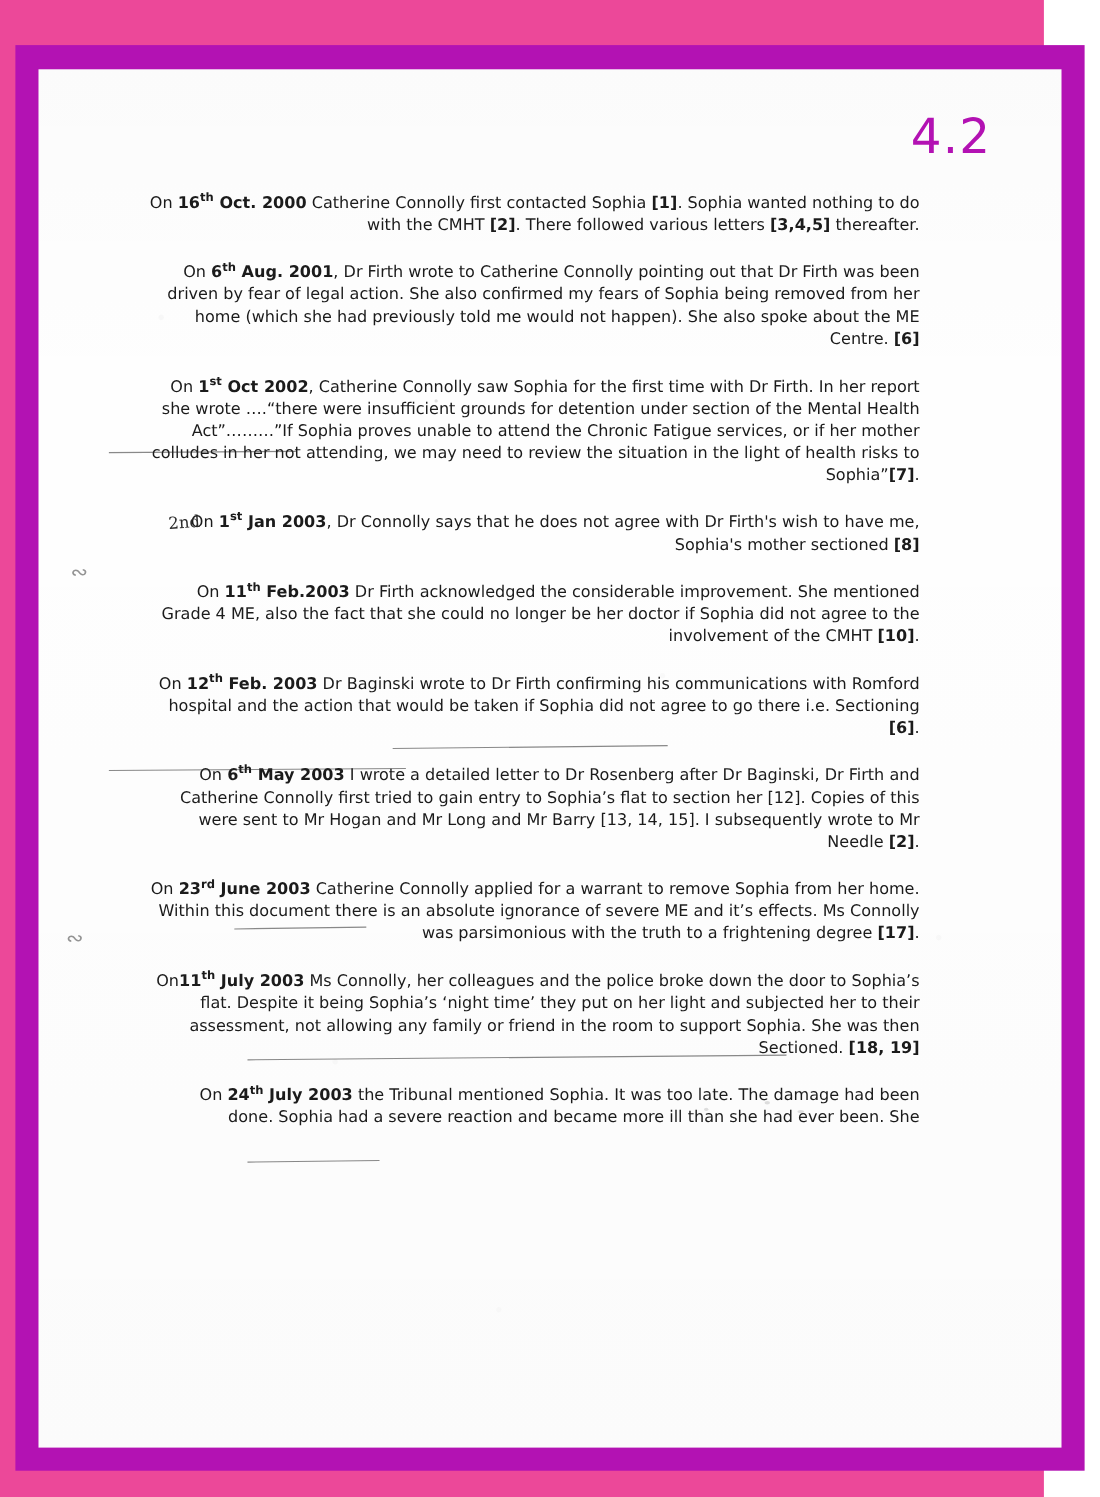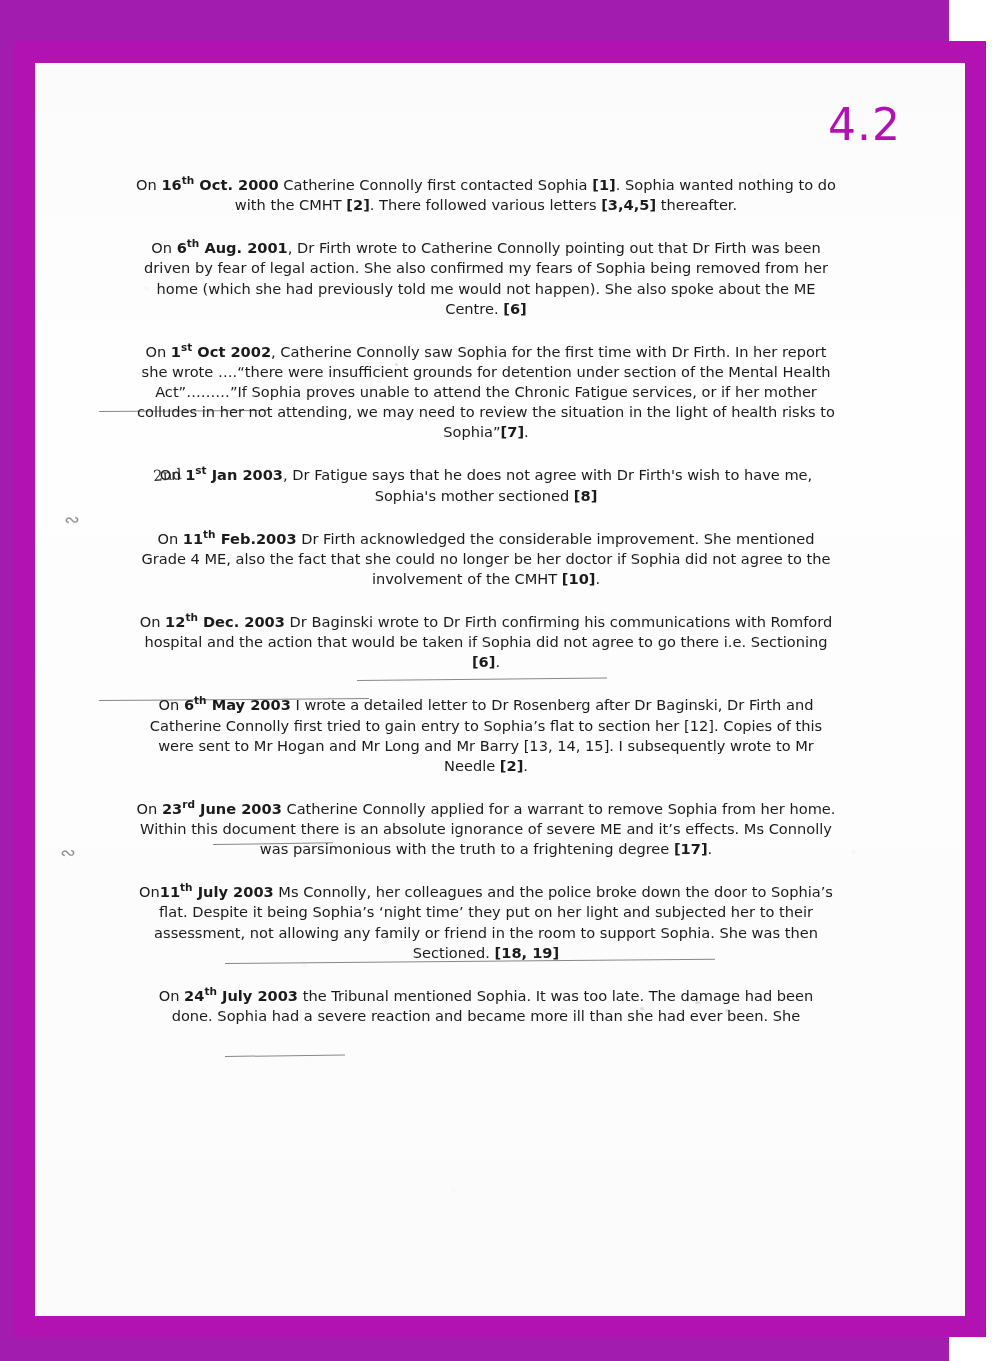--- a/index.html
+++ b/index.html
@@ -12,21 +12,21 @@
     background: #ffffff;
     font-family: "DejaVu Sans", sans-serif;
     overflow: hidden;
   }
   .page-frame {
     position: absolute;
     left: 0;
     top: 0;
     width: 949px;
     height: 1361px;
-    background: #a21caf;
+    background: #ec4899;
     box-sizing: border-box;
   }
   .border-band {
     position: absolute;
     left: 14px;
     top: 41px;
     width: 972px;
     height: 1296px;
     background: #b312b3;
     box-sizing: border-box;
@@ -68,21 +68,21 @@
     position: absolute;
     left: 101px;
     top: 112px;
     width: 700px;
     color: #1b1b1b;
     font-size: 14.6px;
     line-height: 1.38;
   }
   .para {
     margin: 0 0 23px 0;
-    text-align: center;
+    text-align: right;
   }
   b, .bold {
     font-weight: bold;
   }
   sup {
     font-size: 0.72em;
     font-weight: bold;
     vertical-align: super;
     line-height: 0;
   }
@@ -123,23 +123,23 @@
 
   <div class="paper">
     <div class="paper-noise"></div>
 
     <div class="page-number">4.2</div>
 
     <div class="body-text">
       <p class="para"><span>On </span><b>16</b><sup>th</sup><b> Oct. 2000</b><span> Catherine Connolly first contacted Sophia </span><b>[1]</b><span>. Sophia wanted nothing to do with the CMHT </span><b>[2]</b><span>. There followed various letters </span><b>[3,4,5]</b><span> thereafter.</span></p>
       <p class="para"><span>On </span><b>6</b><sup>th</sup><b> Aug. 2001</b><span>, Dr Firth wrote to Catherine Connolly pointing out that Dr Firth was been driven by fear of legal action. She also confirmed my fears of Sophia being removed from her home (which she had previously told me would not happen). She also spoke about the ME Centre. </span><b>[6]</b></p>
       <p class="para"><span>On </span><b>1</b><sup>st</sup><b> Oct 2002</b><span>, Catherine Connolly saw Sophia for the first time with Dr Firth. In her report she wrote ….“there were insufficient grounds for detention under section of the Mental Health Act”………”If Sophia proves unable to attend the Chronic Fatigue services, or if her mother colludes in her not attending, we may need to review the situation in the light of health risks to Sophia”</span><b>[7]</b><span>.</span></p>
-      <p class="para"><span>On </span><b>1</b><sup>st</sup><b> Jan 2003</b><span>, Dr Fatigue says that he does not agree with Dr Firth's wish to have me, Sophia's mother sectioned </span><b>[8]</b></p>
+      <p class="para"><span>On </span><b>1</b><sup>st</sup><b> Jan 2003</b><span>, Dr Connolly says that he does not agree with Dr Firth's wish to have me, Sophia's mother sectioned </span><b>[8]</b></p>
       <p class="para"><span>On </span><b>11</b><sup>th</sup><b> Feb.2003</b><span> Dr Firth acknowledged the considerable improvement. She mentioned Grade 4 ME, also the fact that she could no longer be her doctor if Sophia did not agree to the involvement of the CMHT </span><b>[10]</b><span>.</span></p>
-      <p class="para"><span>On </span><b>12</b><sup>th</sup><b> Dec. 2003</b><span> Dr Baginski wrote to Dr Firth confirming his communications with Romford hospital and the action that would be taken if Sophia did not agree to go there i.e. Sectioning </span><b>[6]</b><span>.</span></p>
+      <p class="para"><span>On </span><b>12</b><sup>th</sup><b> Feb. 2003</b><span> Dr Baginski wrote to Dr Firth confirming his communications with Romford hospital and the action that would be taken if Sophia did not agree to go there i.e. Sectioning </span><b>[6]</b><span>.</span></p>
       <p class="para"><span>On </span><b>6</b><sup>th</sup><b> May 2003</b><span> I wrote a detailed letter to Dr Rosenberg after Dr Baginski, Dr Firth and Catherine Connolly first tried to gain entry to Sophia’s flat to section her [12]. Copies of this were sent to Mr Hogan and Mr Long and Mr Barry [13, 14, 15]. I subsequently wrote to Mr Needle </span><b>[2]</b><span>.</span></p>
       <p class="para"><span>On </span><b>23</b><sup>rd</sup><b> June 2003</b><span> Catherine Connolly applied for a warrant to remove Sophia from her home. Within this document there is an absolute ignorance of severe ME and it’s effects. Ms Connolly was parsimonious with the truth to a frightening degree </span><b>[17]</b><span>.</span></p>
       <p class="para"><span>On</span><b>11</b><sup>th</sup><b> July 2003</b><span> Ms Connolly, her colleagues and the police broke down the door to Sophia’s flat. Despite it being Sophia’s ‘night time’ they put on her light and subjected her to their assessment, not allowing any family or friend in the room to support Sophia. She was then Sectioned. </span><b>[18, 19]</b></p>
       <p class="para"><span>On </span><b>24</b><sup>th</sup><b> July 2003</b><span> the Tribunal mentioned Sophia. It was too late. The damage had been done. Sophia had a severe reaction and became more ill than she had ever been. She</span></p>
     </div>
 
     <div class="hand-note">
       <span>2nd</span>
     </div>
 

